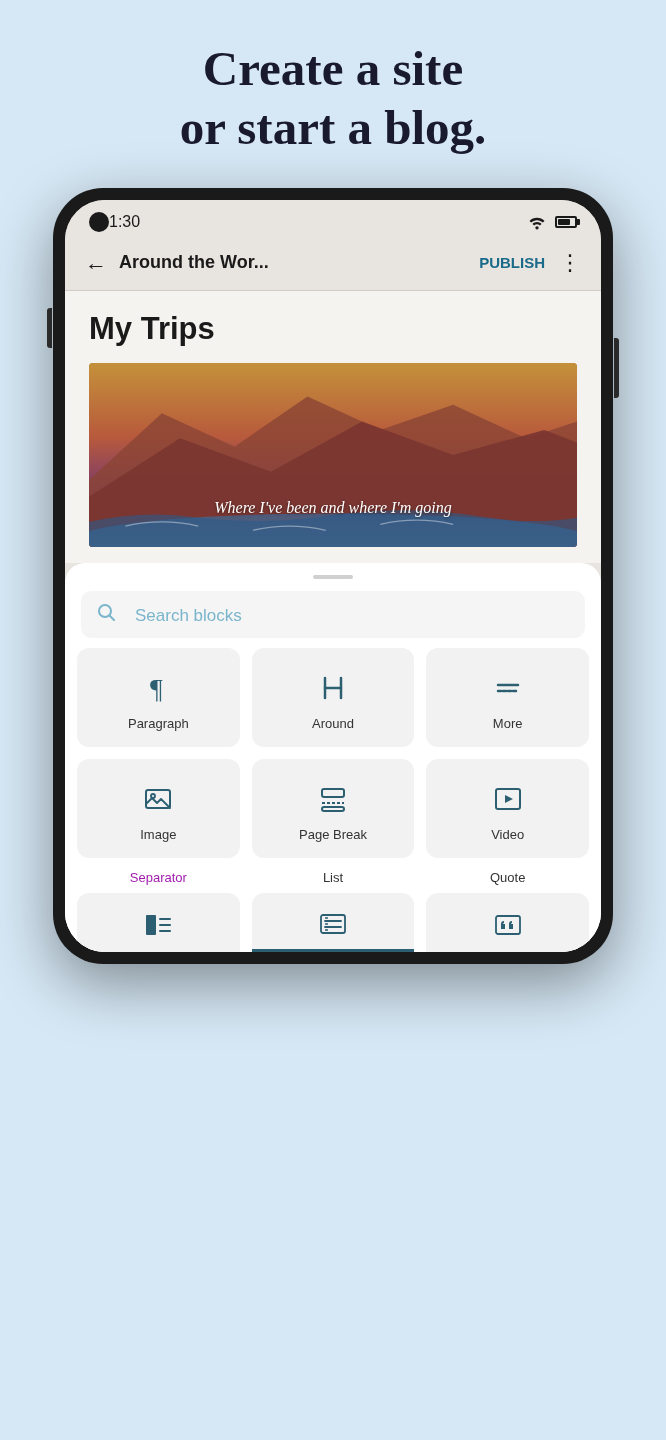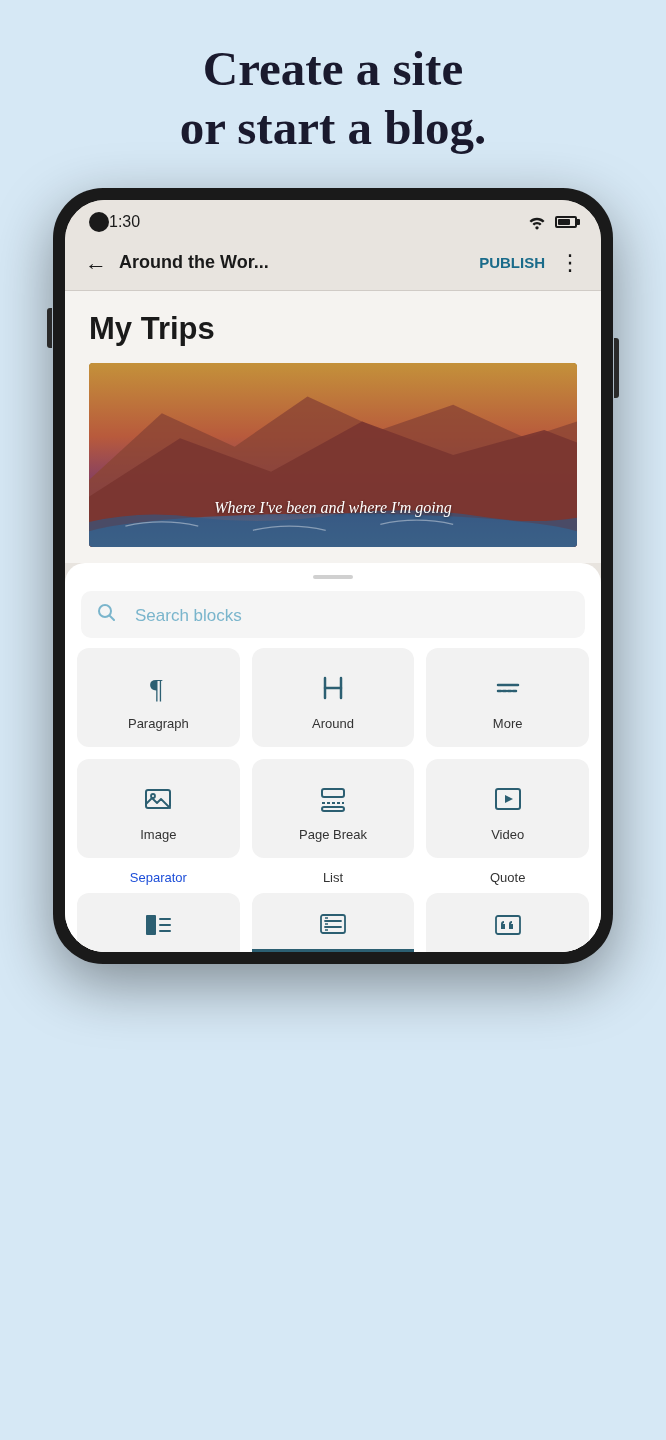--- a/index.html
+++ b/index.html
@@ -461,21 +461,21 @@
                   <polygon points="13,12 21,16 13,20" fill="#2c5f72"></polygon>
                 </svg>
               </div>
               <span class="block-label">Video</span>
             </div>
 
           </div>
         </div>
 
         <div style="display:flex; gap:12px; padding: 0 12px 0; background:white;">
-          <div style="flex:1; text-align:center; font-size:13px; font-family:sans-serif; color:#1d4ed8; padding-bottom:4px;">Separator</div>
+          <div style="flex:1; text-align:center; font-size:13px; font-family:sans-serif; color:#a21caf; padding-bottom:4px;">Separator</div>
           <div style="flex:1; text-align:center; font-size:13px; font-family:sans-serif; color:#333; padding-bottom:4px;">List</div>
           <div style="flex:1; text-align:center; font-size:13px; font-family:sans-serif; color:#333; padding-bottom:4px;">Quote</div>
         </div>
 
         <div style="display:flex; gap:12px; padding: 4px 12px 0; background:white;">
 
           <div style="flex:1; background:#f2f2f2; border-radius:12px 12px 0 0; display:flex; align-items:center; justify-content:center; padding: 18px 10px 12px;">
             <svg width="30" height="26" viewBox="0 0 30 26" fill="none">
               <rect x="3" y="3" width="10" height="20" rx="1" fill="#2c5f72"></rect>
               <line x1="17" y1="7" x2="27" y2="7" stroke="#2c5f72" stroke-width="2" stroke-linecap="round"></line>

